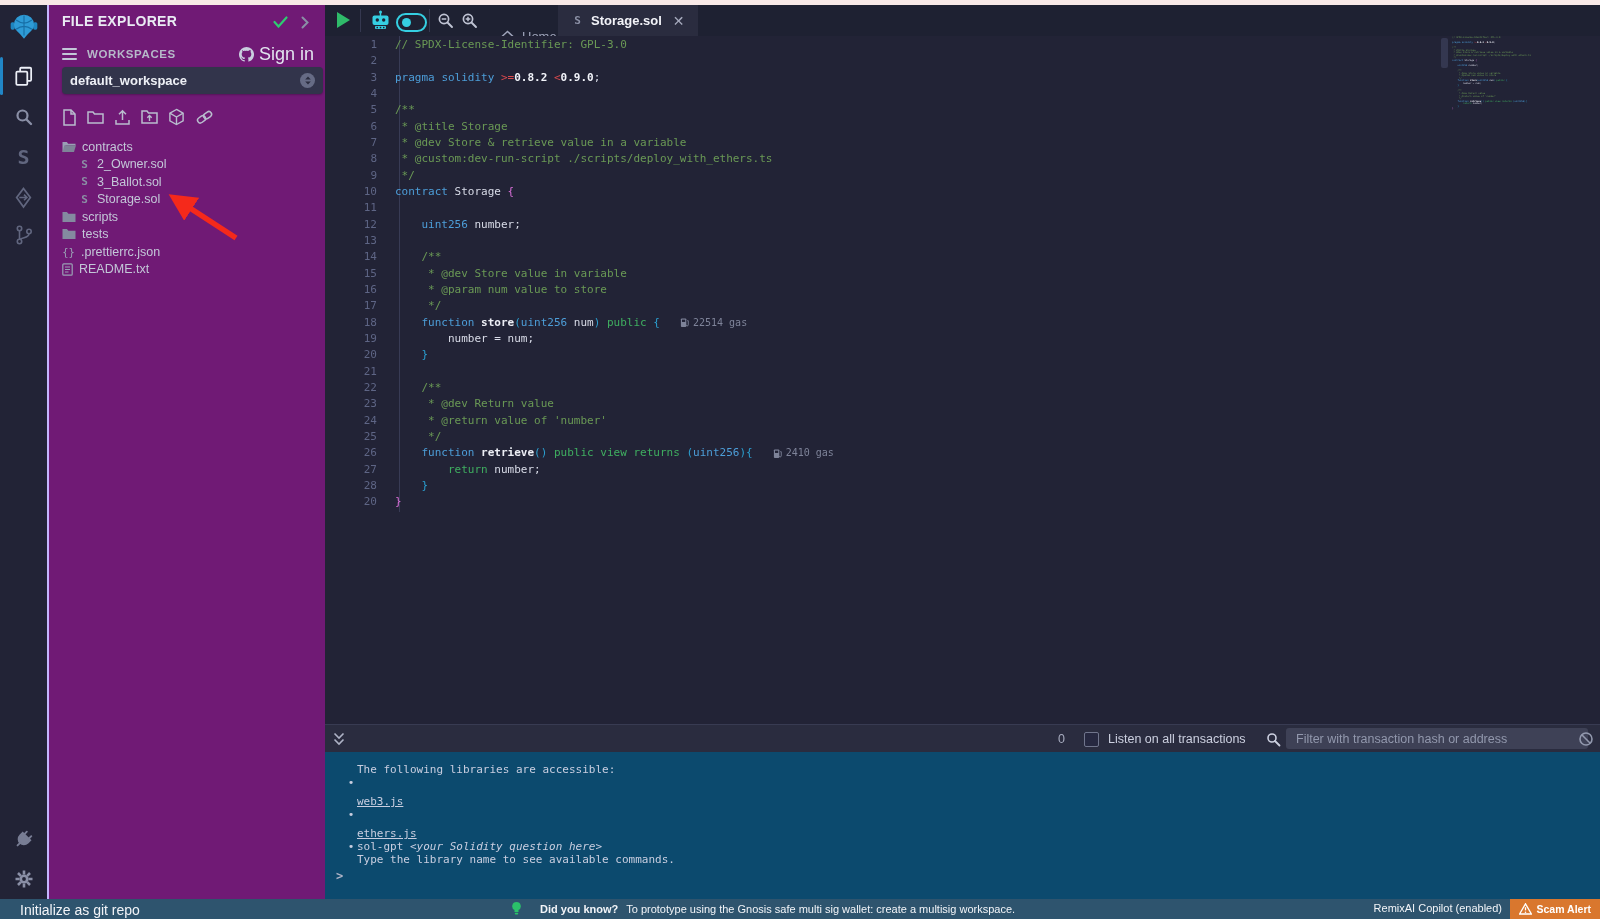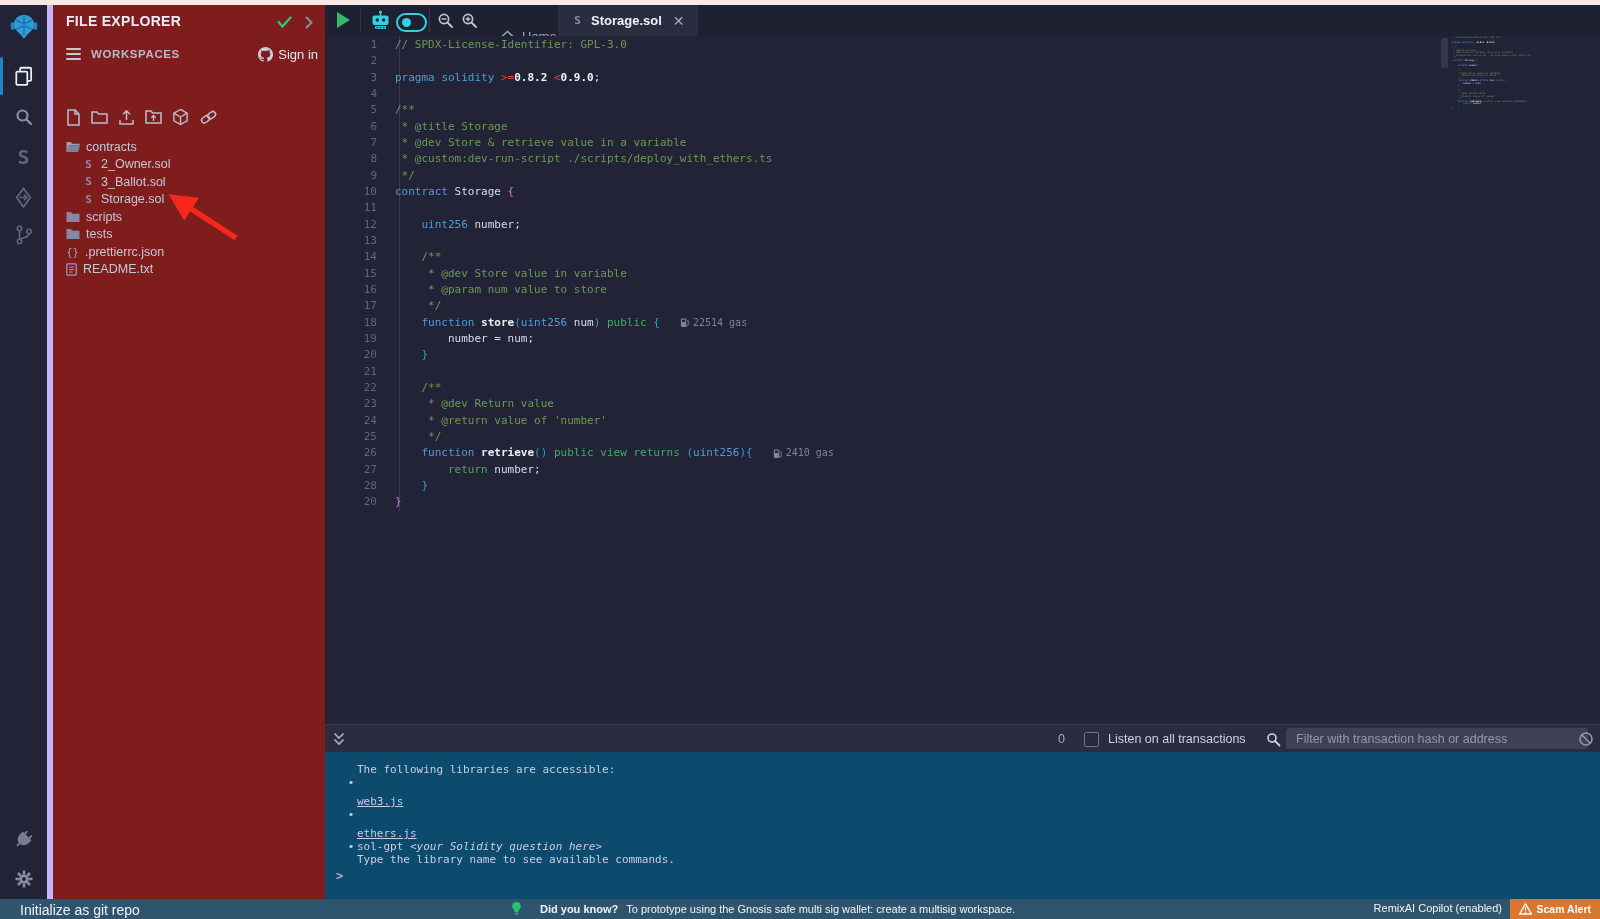--- a/index.html
+++ b/index.html
@@ -9,28 +9,28 @@
     -webkit-font-smoothing:antialiased;
   }
   .abs{position:absolute;}
   
   #top-strip{left:0;top:0;width:1600px;height:5px;background:#f8e9e7;}
   
   #icon-bar{left:0;top:5px;width:47px;height:894px;background:#222336;}
   .ib-item{position:absolute;left:0;width:47px;display:flex;justify-content:center;align-items:center;cursor:pointer;}
   #active-indicator{position:absolute;left:0;top:52px;width:3px;height:38px;background:#2186c6;border-radius:2px;}
   
-  #file-panel{left:47px;top:5px;width:278px;height:894px;background:#7f1d1d;border-left:6px solid #c4b5fd;}
+  #file-panel{left:47px;top:5px;width:278px;height:894px;background:#701a75;border-left:2px solid #c4b5fd;}
   #fp-title{position:absolute;left:13px;top:8px;color:#e9ebf3;font-size:14px;font-weight:bold;letter-spacing:.3px;}
   #fp-check{position:absolute;left:224px;top:11px;}
   #fp-chev{position:absolute;left:252px;top:11px;}
   #ws-row{position:absolute;left:13px;top:38px;width:252px;height:22px;display:flex;align-items:center;}
   #ws-burger{display:inline-flex;margin-right:10px;cursor:pointer;}
   #ws-label{color:#b6b9c9;font-size:11.5px;font-weight:bold;letter-spacing:.6px;}
-  #sign-in{margin-left:auto;display:flex;align-items:center;gap:5px;color:#e2e5ef;font-size:13px;cursor:pointer;}
+  #sign-in{margin-left:auto;display:flex;align-items:center;gap:5px;color:#e2e5ef;font-size:18px;cursor:pointer;}
   #ws-select{position:absolute;left:13px;top:62px;width:245px;height:27px;background:#32344b;border-radius:4px;
     display:flex;align-items:center;padding:0 8px;cursor:pointer;box-shadow:0 1px 2px rgba(0,0,0,.25);}
   #ws-select .ws-name{color:#eef0f6;font-size:13px;font-weight:bold;}
   #ws-caret{margin-left:auto;width:15px;height:15px;border-radius:50%;background:#666b85;display:flex;align-items:center;justify-content:center;}
   #fp-actions{position:absolute;left:13px;top:103px;display:flex;gap:10px;align-items:center;}
   .fp-act{cursor:pointer;display:inline-flex;}
   #file-tree{position:absolute;left:0;top:133px;width:278px;}
   .tree-row{height:17.5px;display:flex;align-items:center;gap:6px;color:#c3c7d8;font-size:12.5px;cursor:pointer;white-space:nowrap;}
   .sol-glyph{font-family:"DejaVu Sans Mono",monospace;font-weight:bold;color:#8b90a5;font-size:11px;width:13px;text-align:center;display:inline-block;}
   .braces-glyph{font-family:"DejaVu Sans Mono",monospace;color:#9aa0b5;font-size:10.5px;width:13px;text-align:center;display:inline-block;}
@@ -187,20 +187,28 @@
     </span>
     <span id="ws-label">WORKSPACES</span>
     <span id="sign-in">
       <svg width="15" height="15" viewBox="0 0 16 16">
         <path fill="#c9cdde" d="M8 0a8 8 0 0 0-2.53 15.59c.4.07.55-.17.55-.38v-1.37c-2.23.48-2.7-1.07-2.7-1.07-.36-.92-.89-1.17-.89-1.17-.72-.5.06-.49.06-.49.8.06 1.23.83 1.23.83.71 1.21 1.87.86 2.33.66.07-.52.28-.86.5-1.06-1.77-.2-3.64-.89-3.64-3.95 0-.87.31-1.59.82-2.15-.08-.2-.36-1.02.08-2.12 0 0 .67-.21 2.2.82a7.66 7.66 0 0 1 4 0c1.53-1.03 2.2-.82 2.2-.82.44 1.1.16 1.92.08 2.12.51.56.82 1.28.82 2.15 0 3.07-1.88 3.75-3.66 3.94.29.25.55.73.55 1.48v2.2c0 .21.14.46.55.38A8 8 0 0 0 8 0z"></path>
       </svg>
       <span>Sign in</span>
     </span>
   </div>
 
+  <div id="ws-select">
+    <span class="ws-name">default_workspace</span>
+    <span id="ws-caret">
+      <svg width="8" height="9" viewBox="0 0 8 9">
+          <path d="M4 0.5L6.8 3.5H1.2zM4 8.5L1.2 5.5h5.6z" fill="#2a2c3f"></path>
+        </svg>
+    </span>
+  </div>
 
   <div id="fp-actions">
     <span class="fp-act">
       <svg width="15" height="17" viewBox="0 0 15 17">
           <path d="M2 1h7l4 4v11H2z" fill="none" stroke="#b9bdce" stroke-width="1.5"></path>
           <path d="M9 1v4h4" fill="none" stroke="#b9bdce" stroke-width="1.5"></path>
         </svg>
     </span>
     <span class="fp-act">
       <svg width="17" height="15" viewBox="0 0 17 15">

